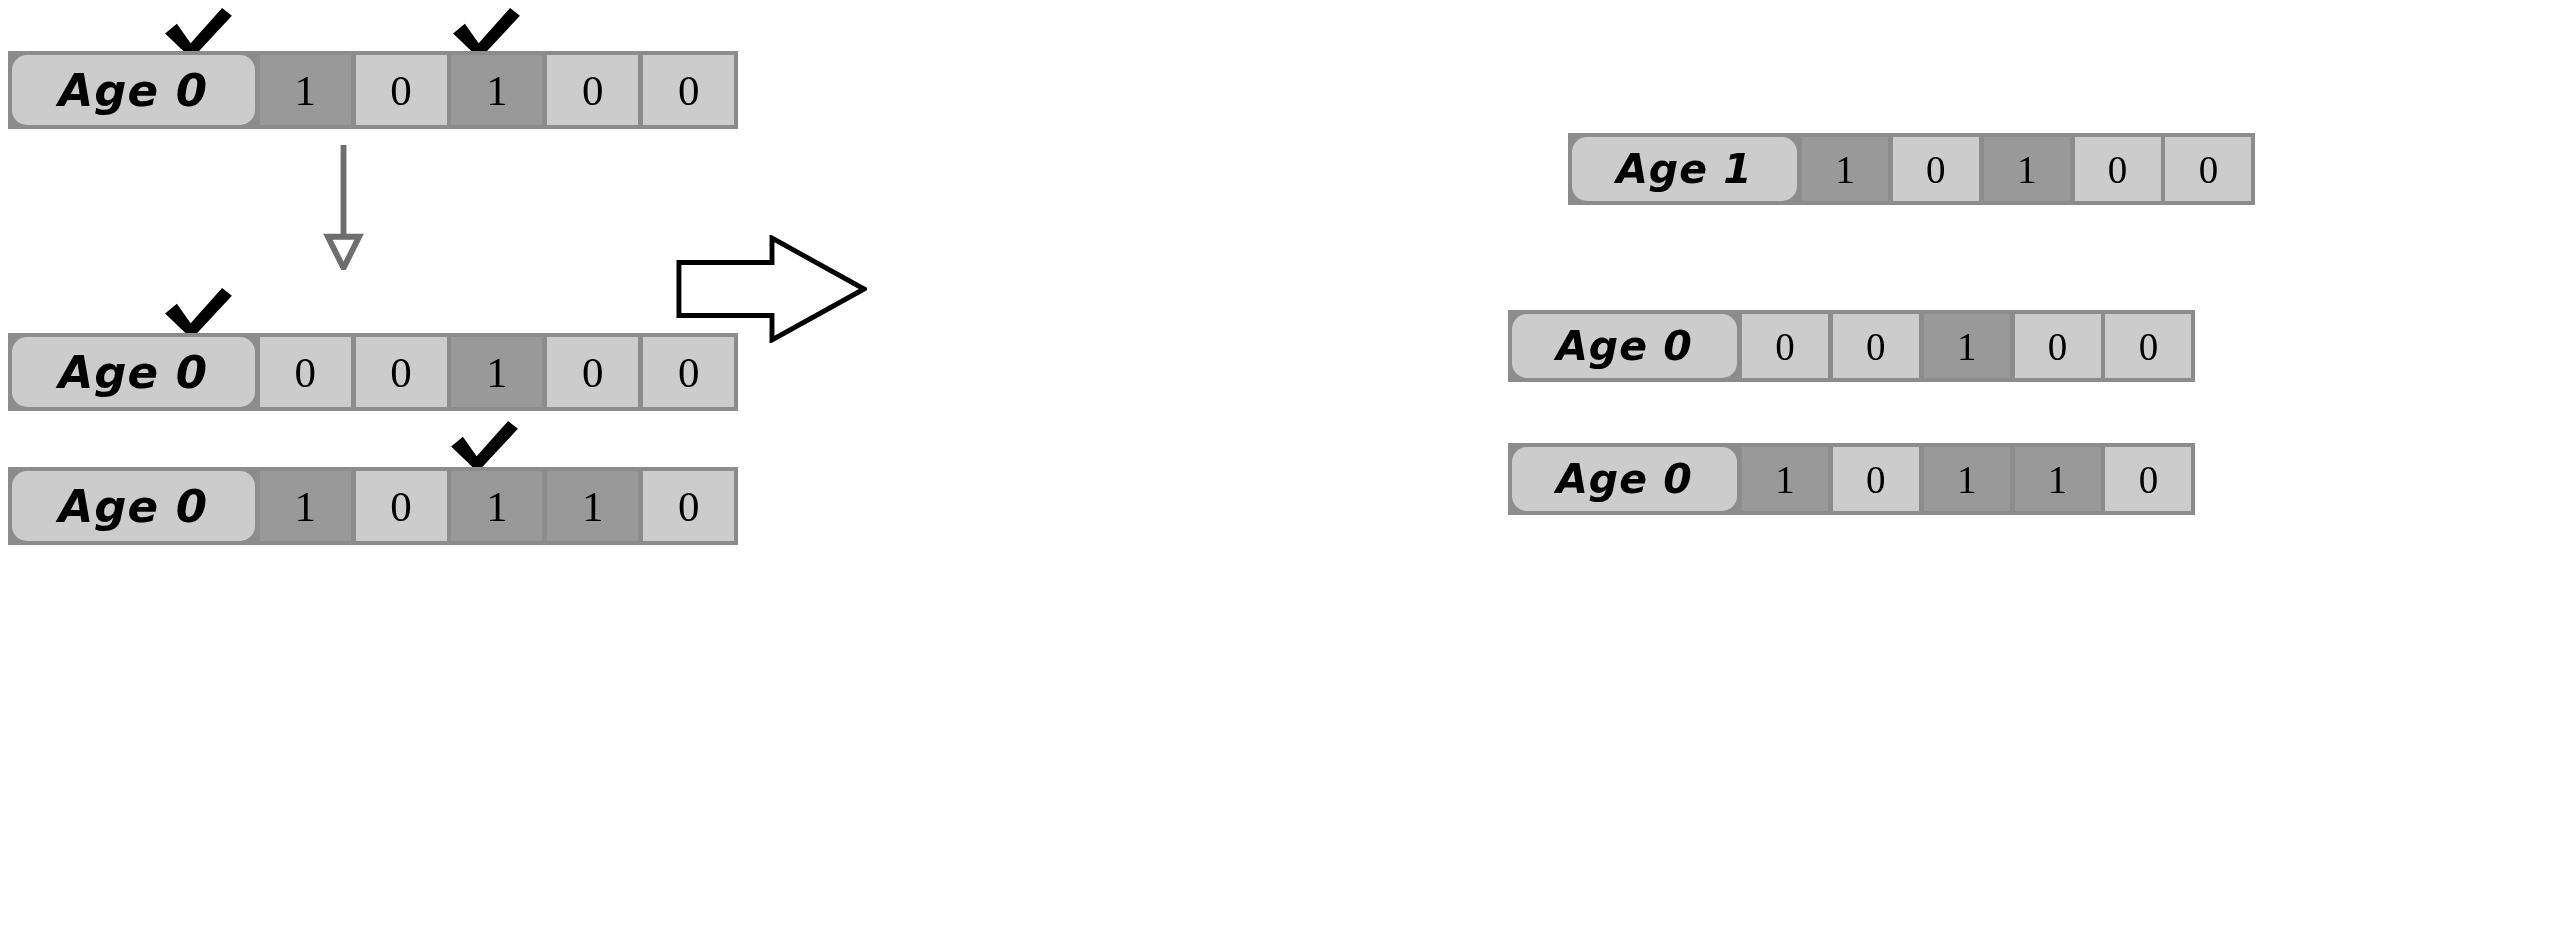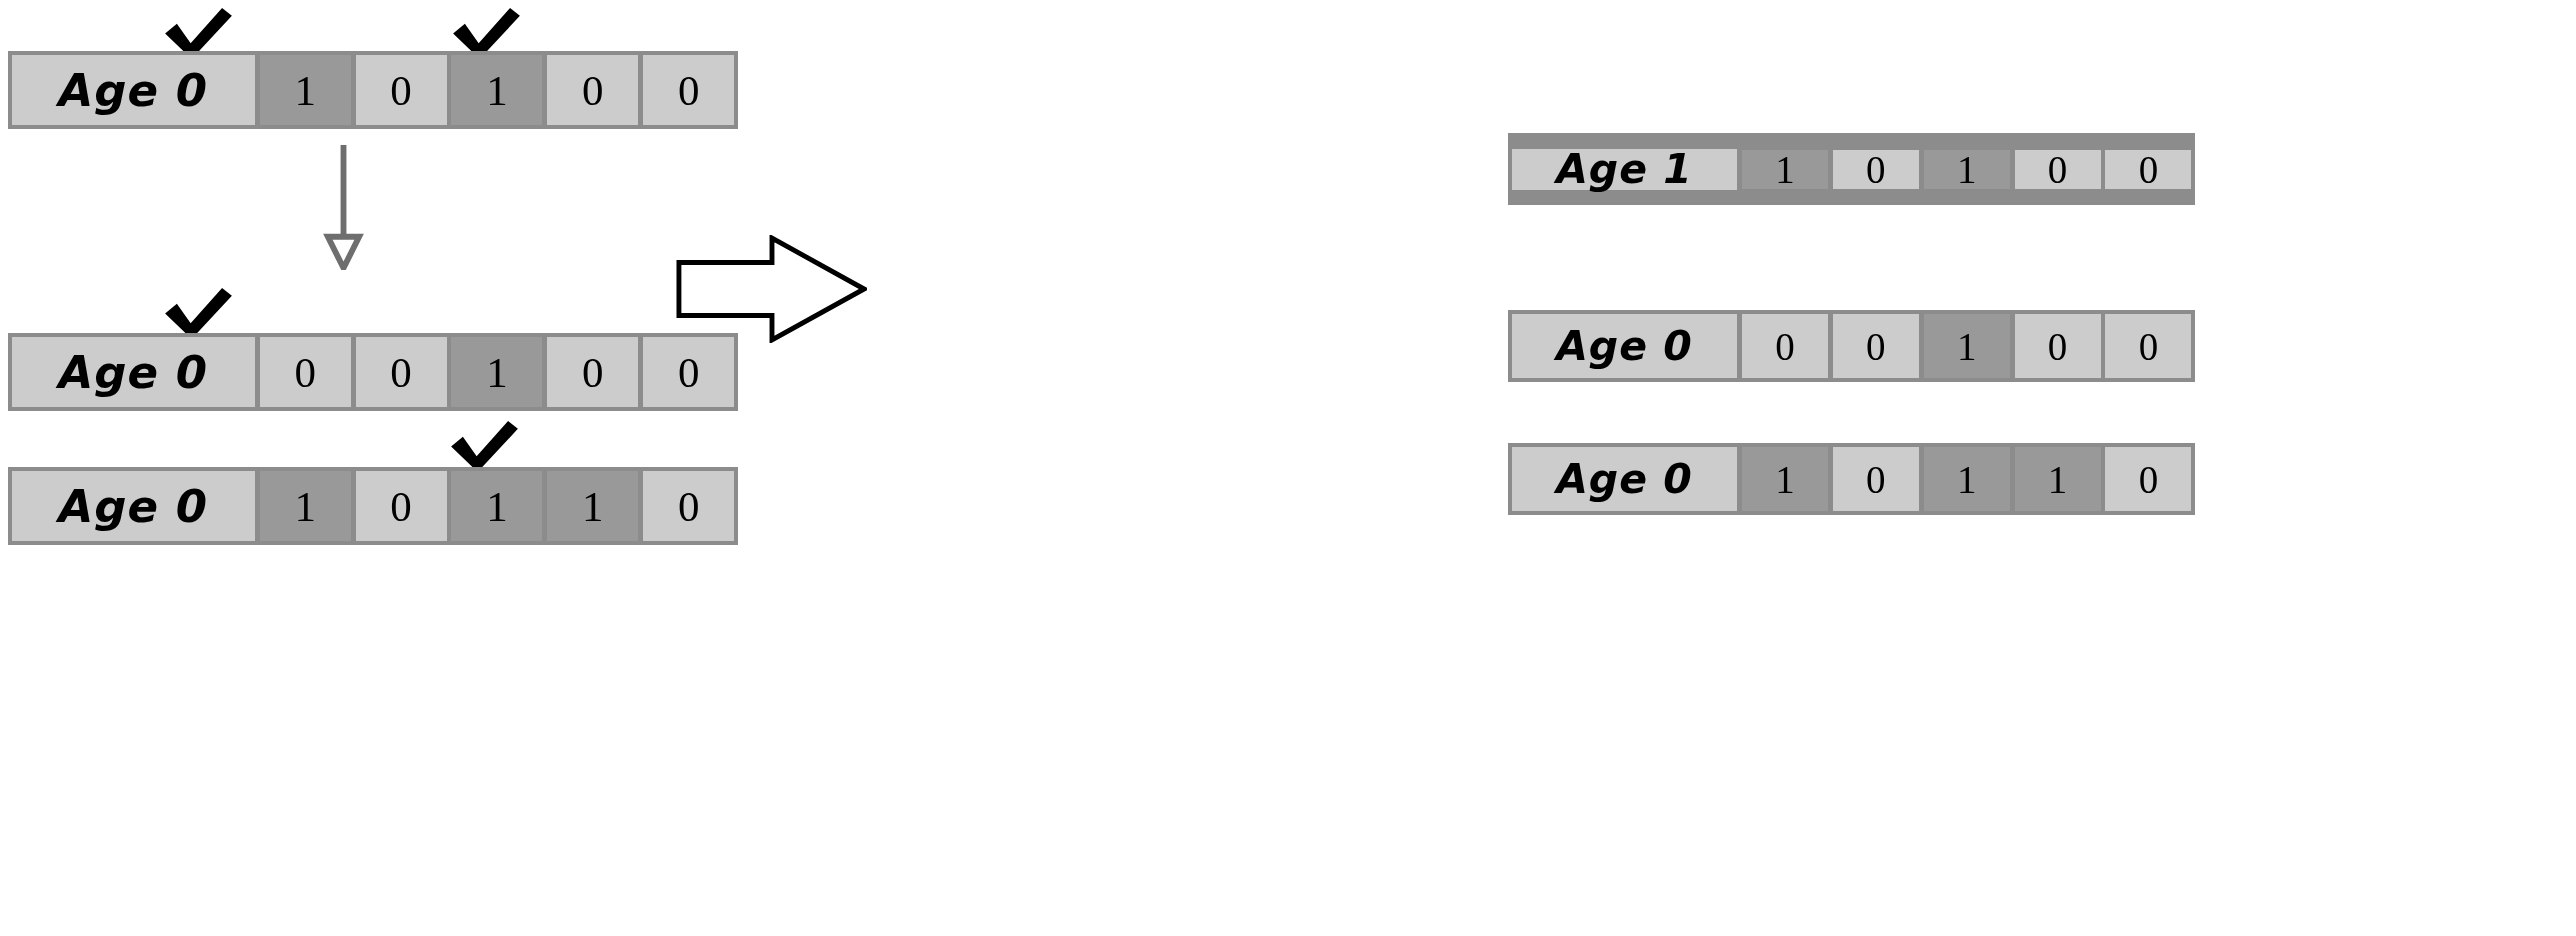--- a/index.html
+++ b/index.html
@@ -40,40 +40,41 @@
     line-height: 1;
   }
   .cell.light { background: #cccccc; }
   .cell.dark  { background: #999999; }
 
   .cell.label {
     font-family: "DejaVu Sans", sans-serif;
     font-style: italic;
     font-weight: 600;
     letter-spacing: 1px;
+    border-radius: 15px;
   }
   .cell.bit {
     font-family: "Liberation Serif", "DejaVu Serif", serif;
   }
 
   
   .left-strip { height: 78px; }
   .left-strip .cell.label { width: 243px; font-size: 45px; }
   .left-strip .cell.bit   { width: 91px;  font-size: 43px; }
 
   #strip-parent-a { left: 7.8px;  top: 51px;  }
   #strip-parent-b { left: 7.8px;  top: 333px; }
   #strip-parent-c { left: 7.8px;  top: 467px; }
 
   
   .right-strip { height: 72px; }
   .right-strip .cell.label { width: 225px; font-size: 41px; }
   .right-strip .cell.bit   { width: 86px;  font-size: 39px; }
 
-  #strip-child-a { left: 1508px; top: 133px; align-items: center; }
+  #strip-child-a { left: 1568px; top: 133px; }
   #strip-child-b { left: 1508px; top: 310px; }
   #strip-child-c { left: 1508px; top: 443px; }
 
   
   .checkmark {
     position: absolute;
     width: 71px;
     height: 55px;
   }
   .checkmark svg { display: block; width: 100%; height: 100%; }

